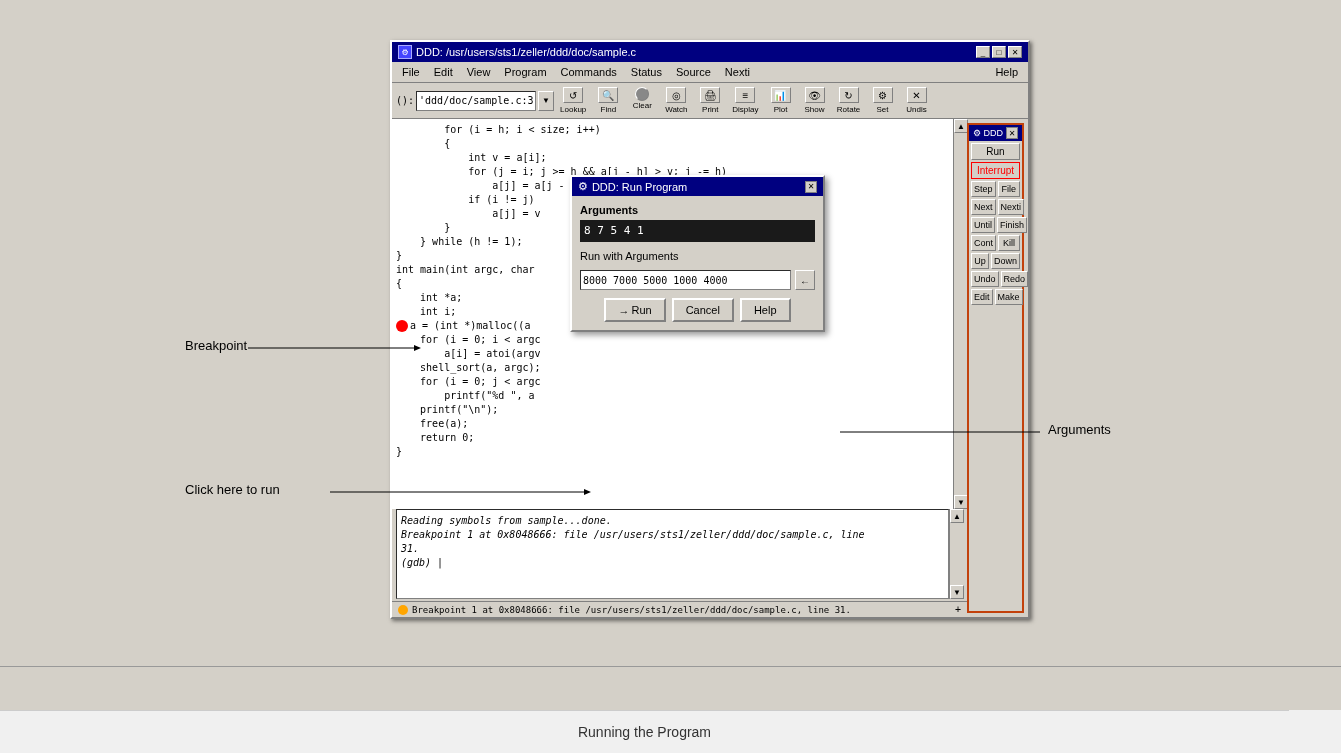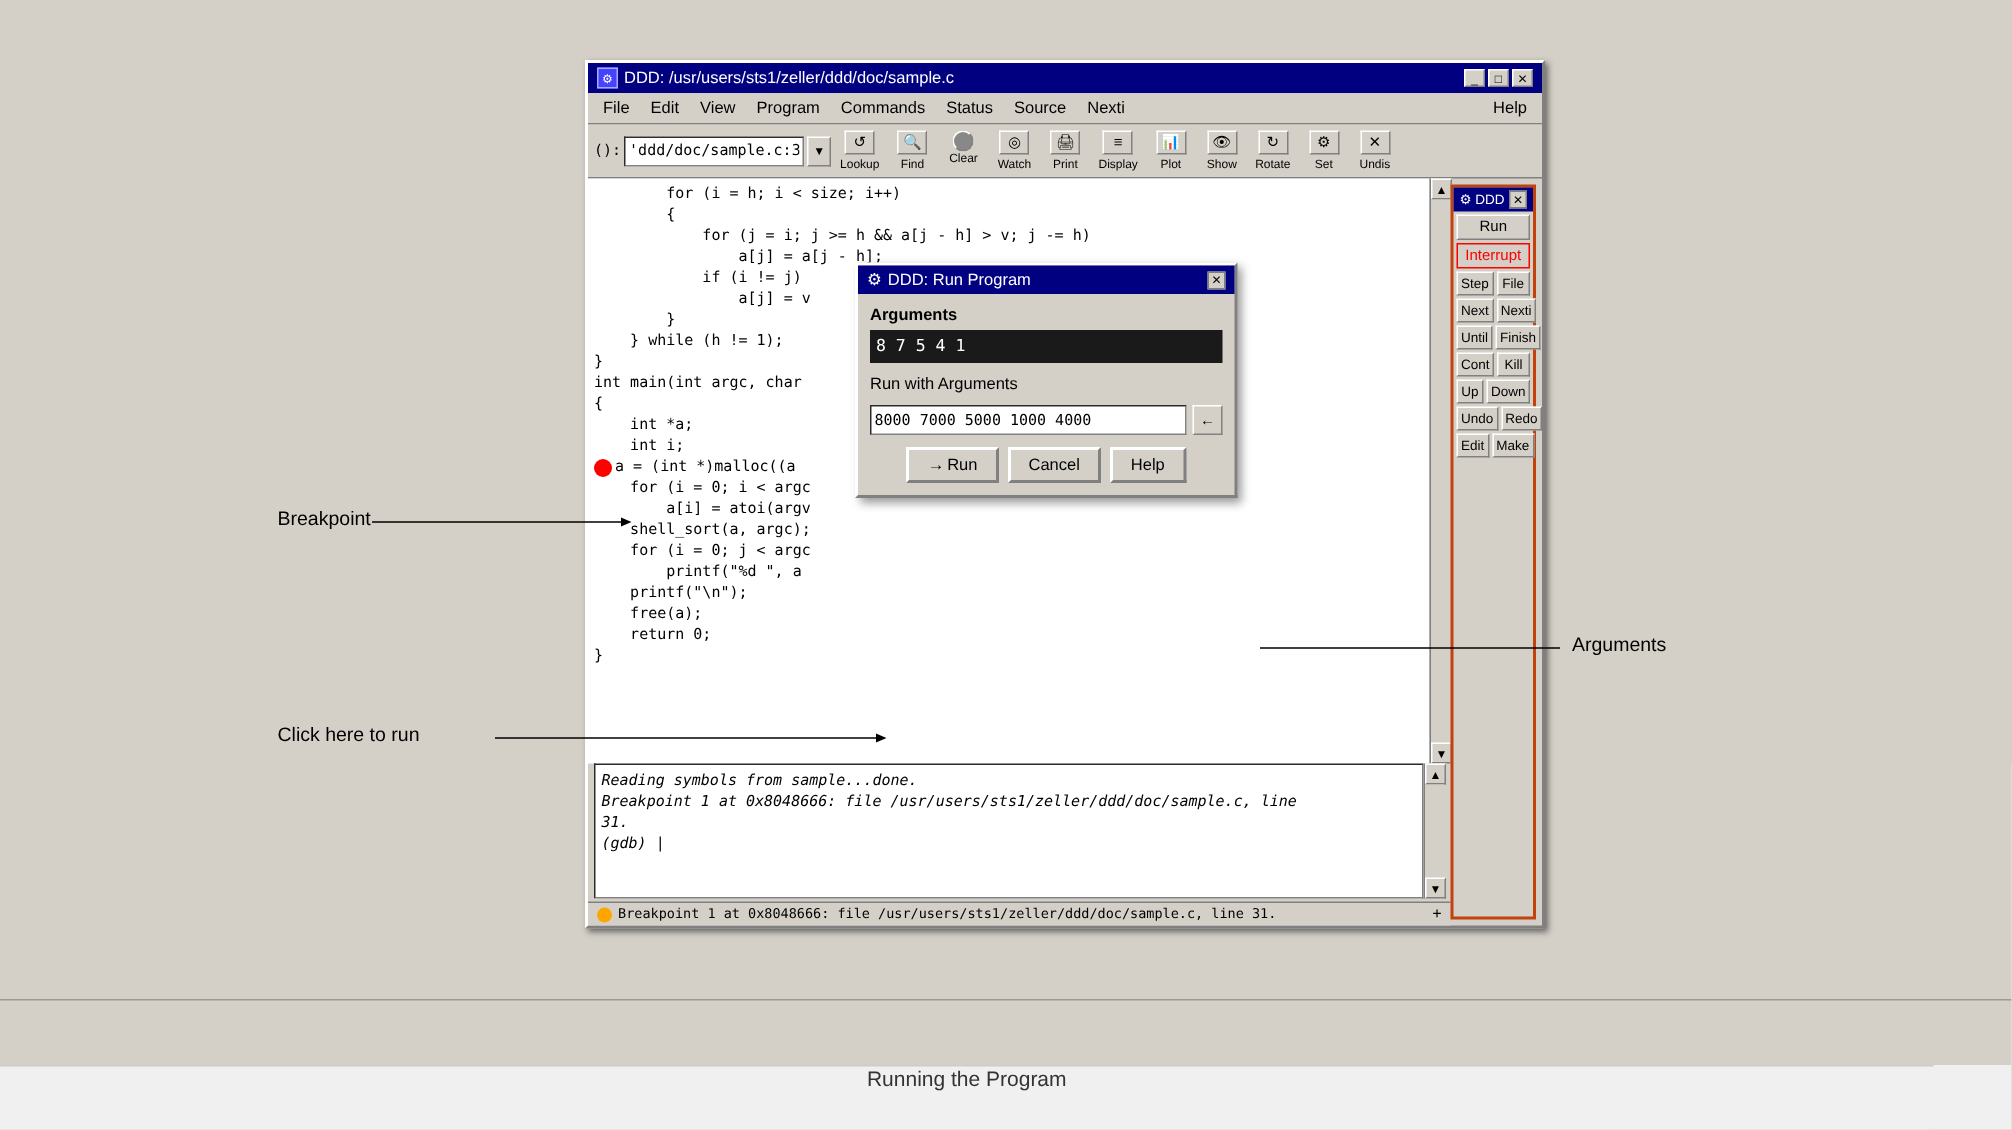--- a/index.html
+++ b/index.html
@@ -24,21 +24,21 @@
     
     .caption-area {
       position: absolute;
       bottom: 0;
       left: 0;
       width: 1289px;
       height: 43px;
       background: #f0f0f0;
       border-top: 1px solid #ccc;
       display: flex;
-      align-items: flex-start;
+      align-items: center;
       justify-content: center;
     }
 
     .caption-text {
       font-size: 14px;
       color: #333;
       font-family: Arial, sans-serif;
     }
 
     
@@ -588,20 +588,21 @@
       </div>
     </div>
 
     <div class="main-content">
 
       <div style="flex:1; display:flex; flex-direction:column;">
         <div class="source-with-scroll">
           <div class="source-content">
             <div class="source-line">        for (i = h; i &lt; size; i++)</div>
             <div class="source-line">        {</div>
+            <div class="source-line">            int v = a[i];</div>
             <div class="source-line">            for (j = i; j &gt;= h &amp;&amp; a[j - h] &gt; v; j -= h)</div>
             <div class="source-line">                a[j] = a[j - h];</div>
             <div class="source-line">            if (i != j)</div>
             <div class="source-line">                a[j] = v</div>
             <div class="source-line">        }</div>
             <div class="source-line">    } while (h != 1);</div>
             <div class="source-line">}</div>
             <div class="source-line"></div>
             <div class="source-line">int main(int argc, char</div>
             <div class="source-line">{</div>

